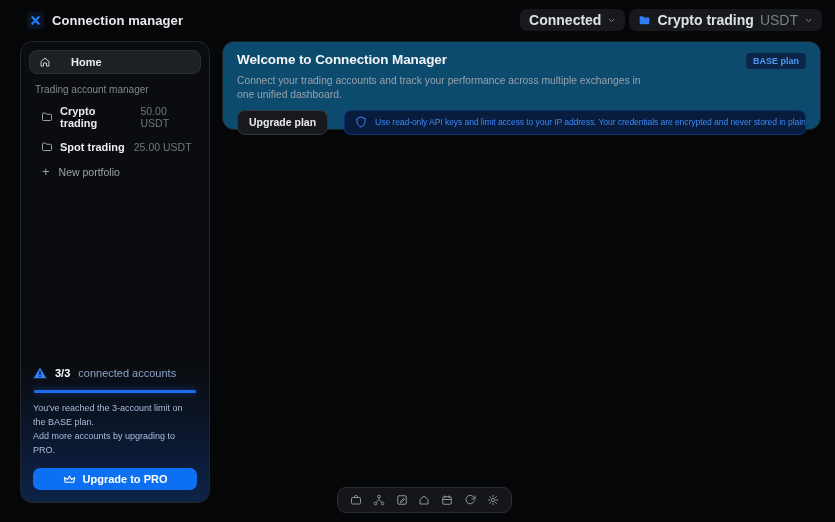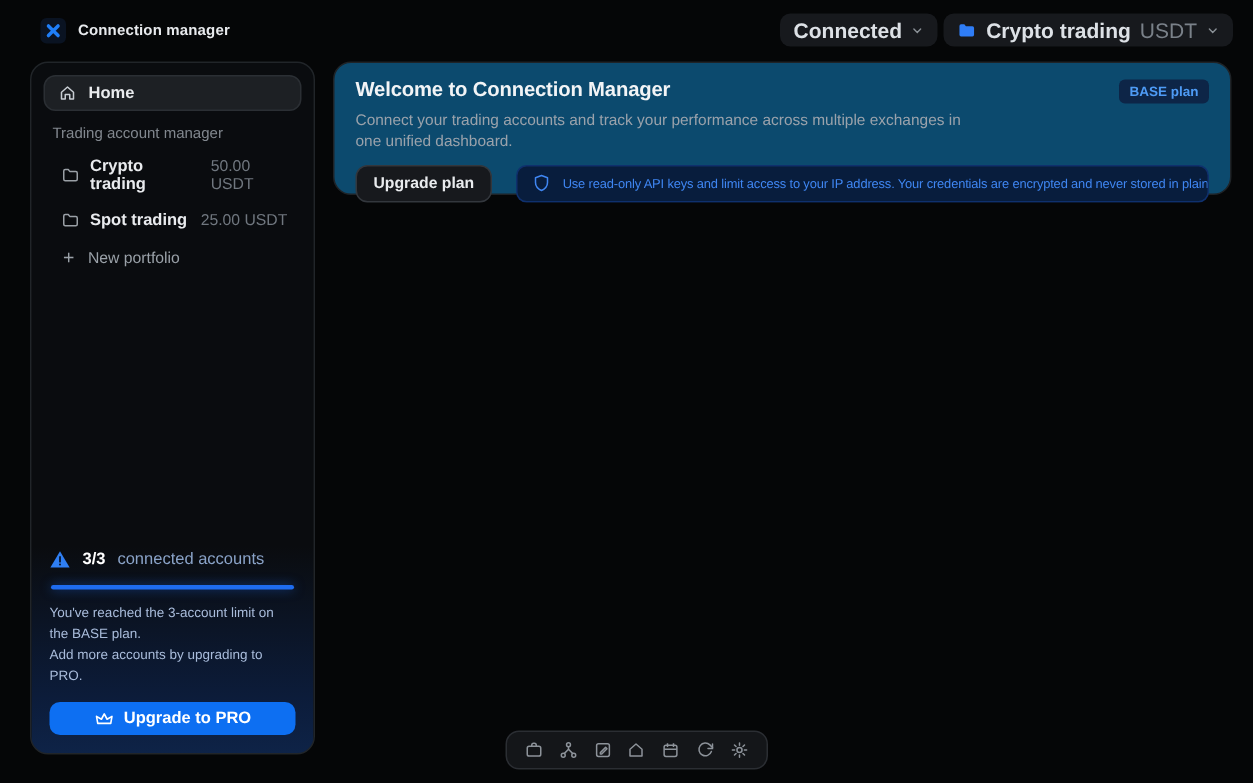--- a/index.html
+++ b/index.html
@@ -15,39 +15,39 @@
   .topbar {
     position:absolute; top:0; left:0; right:0; height:40px;
     display:flex; align-items:center; justify-content:space-between;
     padding:0 13px 0 27px;
   }
   .brand { display:flex; align-items:center; gap:8px; }
   .logo {
     width:17px; height:17px; border-radius:4px; background:#0a1322;
     display:flex; align-items:center; justify-content:center;
   }
-  .app-title { font-size:10px; font-weight:700; letter-spacing:0.1px; }
+  .app-title { font-size:13px; font-weight:700; letter-spacing:0.1px; }
   .topbar-right { display:flex; align-items:center; gap:4px; }
   .pill {
     background:#17191d; border:none; border-radius:7px; height:22px;
     padding:0 9px; display:flex; align-items:center; gap:6px;
     color:#dde1e6; font-size:14px; font-weight:600; cursor:pointer;
     font-family:inherit;
   }
   .pill .muted { color:#7a8189; font-weight:400; }
 
   
   .sidebar {
     position:absolute; left:20px; top:41px; width:190px; height:462px;
     background:linear-gradient(180deg,#0a0c0f 0%, #0a0c0f 70%, #0c1c3a 92%, #0e2347 100%);
     border:1px solid #212529; border-radius:12px; overflow:hidden;
   }
   .home-item {
     margin:8px; height:24px; background:#1d2024; border:1px solid #2b2f34;
-    border-radius:8px; display:flex; align-items:center; gap:8px;
+    border-radius:8px; display:flex; align-items:center; gap:20px;
     padding:0 9px; font-size:11px; font-weight:600; color:#e9ebee; cursor:pointer;
   }
   .section-label { margin:10px 14px 4px; font-size:10px; color:#82888f; }
   .pf-row {
     display:flex; align-items:center; gap:7px; padding:6px 14px 6px 20px;
     font-size:11px; cursor:pointer;
   }
   .pf-row .pf-name { color:#e9ebee; font-weight:700; }
   .pf-row .pf-bal  { color:#70777f; font-size:10.5px; margin-left:2px; }
   .new-row {

